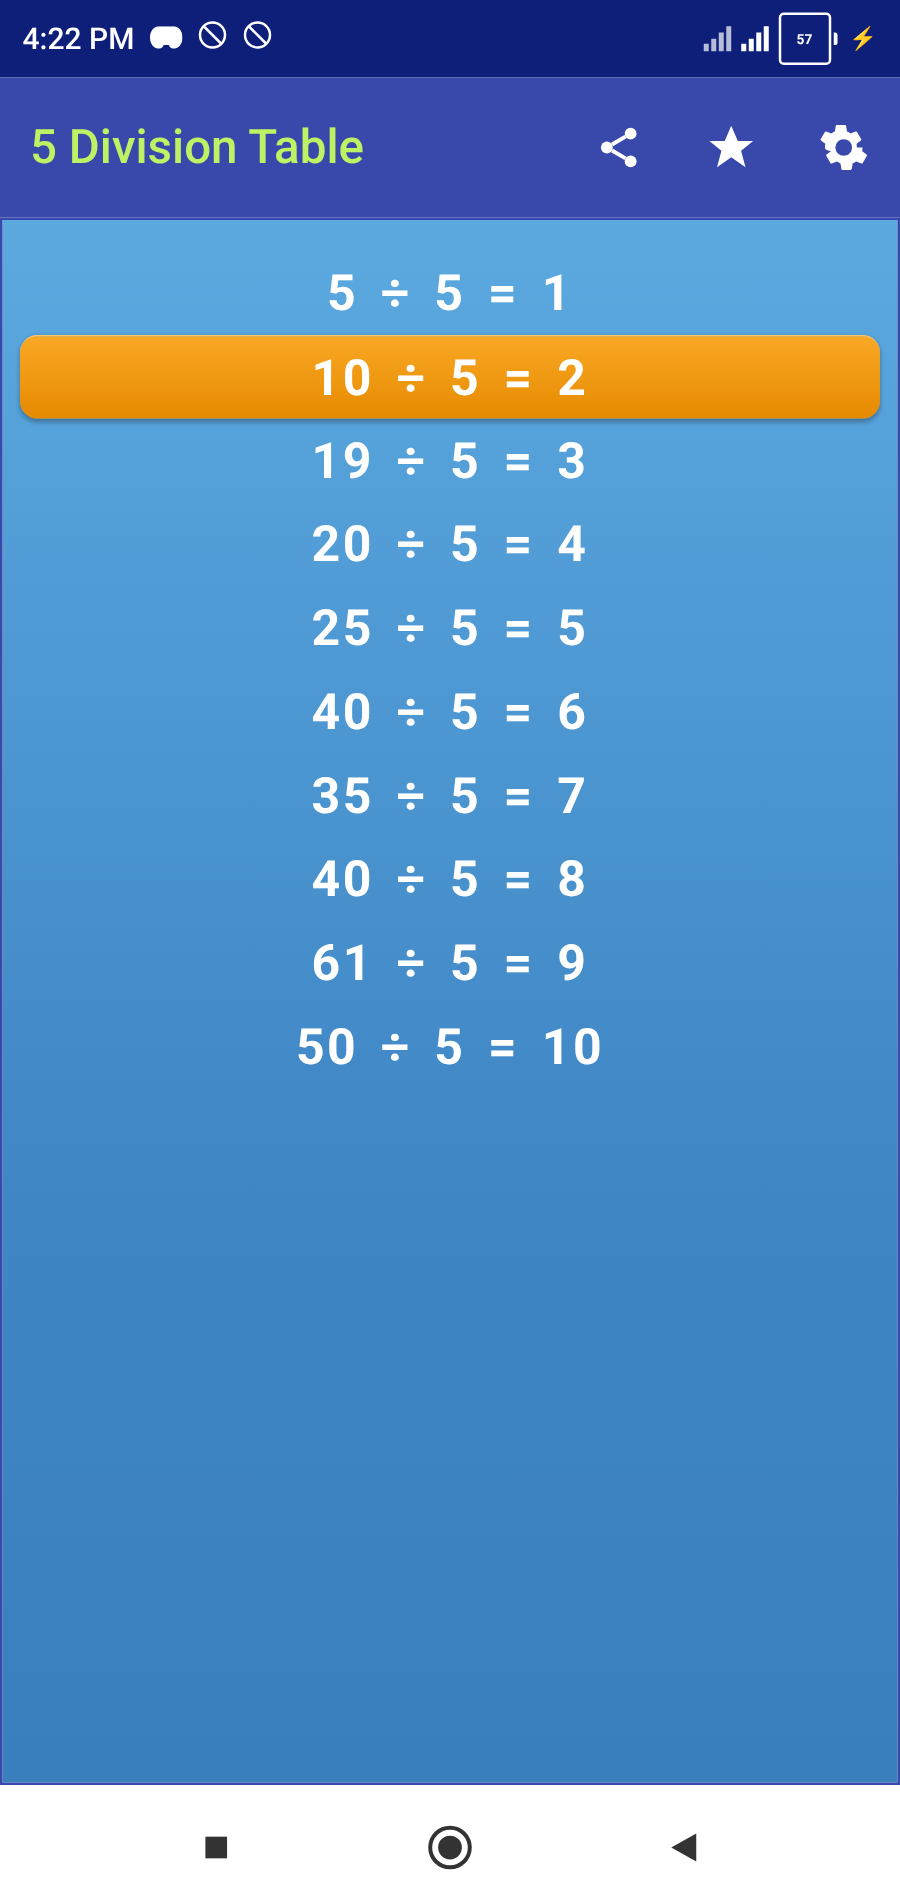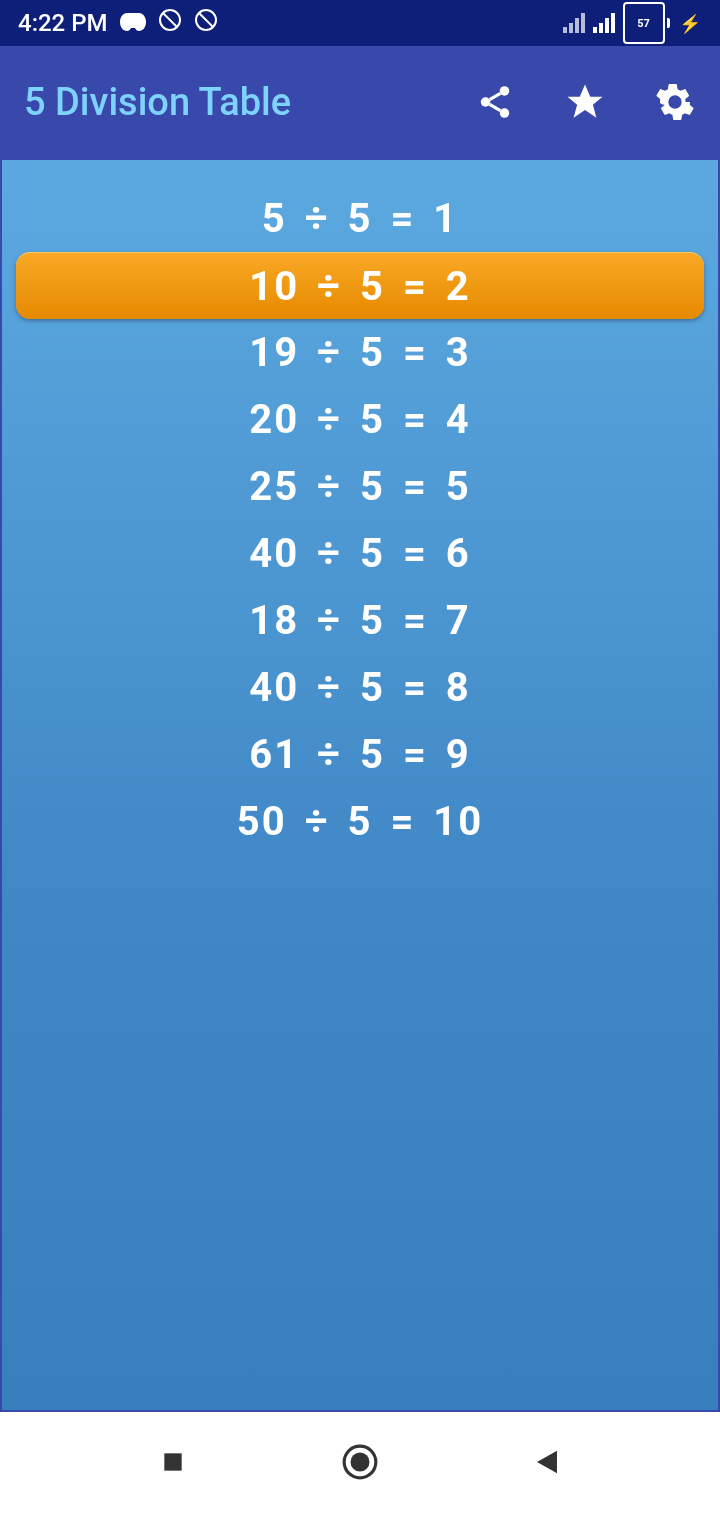--- a/index.html
+++ b/index.html
@@ -8,21 +8,21 @@
       box-sizing: border-box;
     }
     body {
       width: 720px;
       height: 1520px;
       font-family: Roboto, Arial, sans-serif;
       overflow: hidden;
       background: #fff;
     }
     .status-bar {
-      height: 46px;
+      height: 62px;
       background: #0e1f7a;
       display: flex;
       align-items: center;
       justify-content: space-between;
       padding: 0 18px;
       color: #fff;
       font-size: 24px;
     }
     .status-left {
       display: flex;
@@ -84,21 +84,21 @@
     .signal span:nth-child(1){height:6px}
     .signal span:nth-child(2){height:10px}
     .signal span:nth-child(3){height:15px}
     .signal span:nth-child(4){height:20px}
     .app-bar {
       height: 112px;
       background: #3949ab;
       display: flex;
       align-items: center;
       padding: 0 24px;
-      color: #7dd3fc;
+      color: #bef264;
     }
     .app-title {
       font-size: 38px;
       font-weight: 500;
       flex: 1;
     }
     .app-actions {
       display: flex;
       align-items: center;
       gap: 48px;
@@ -282,21 +282,21 @@
       <div class="equation">
         <span>40</span>
         <span>÷</span>
         <span>5</span>
         <span>=</span>
         <span>6</span>
       </div>
     </div>
     <div class="row">
       <div class="equation">
-        <span>18</span>
+        <span>35</span>
         <span>÷</span>
         <span>5</span>
         <span>=</span>
         <span>7</span>
       </div>
     </div>
     <div class="row">
       <div class="equation">
         <span>40</span>
         <span>÷</span>

